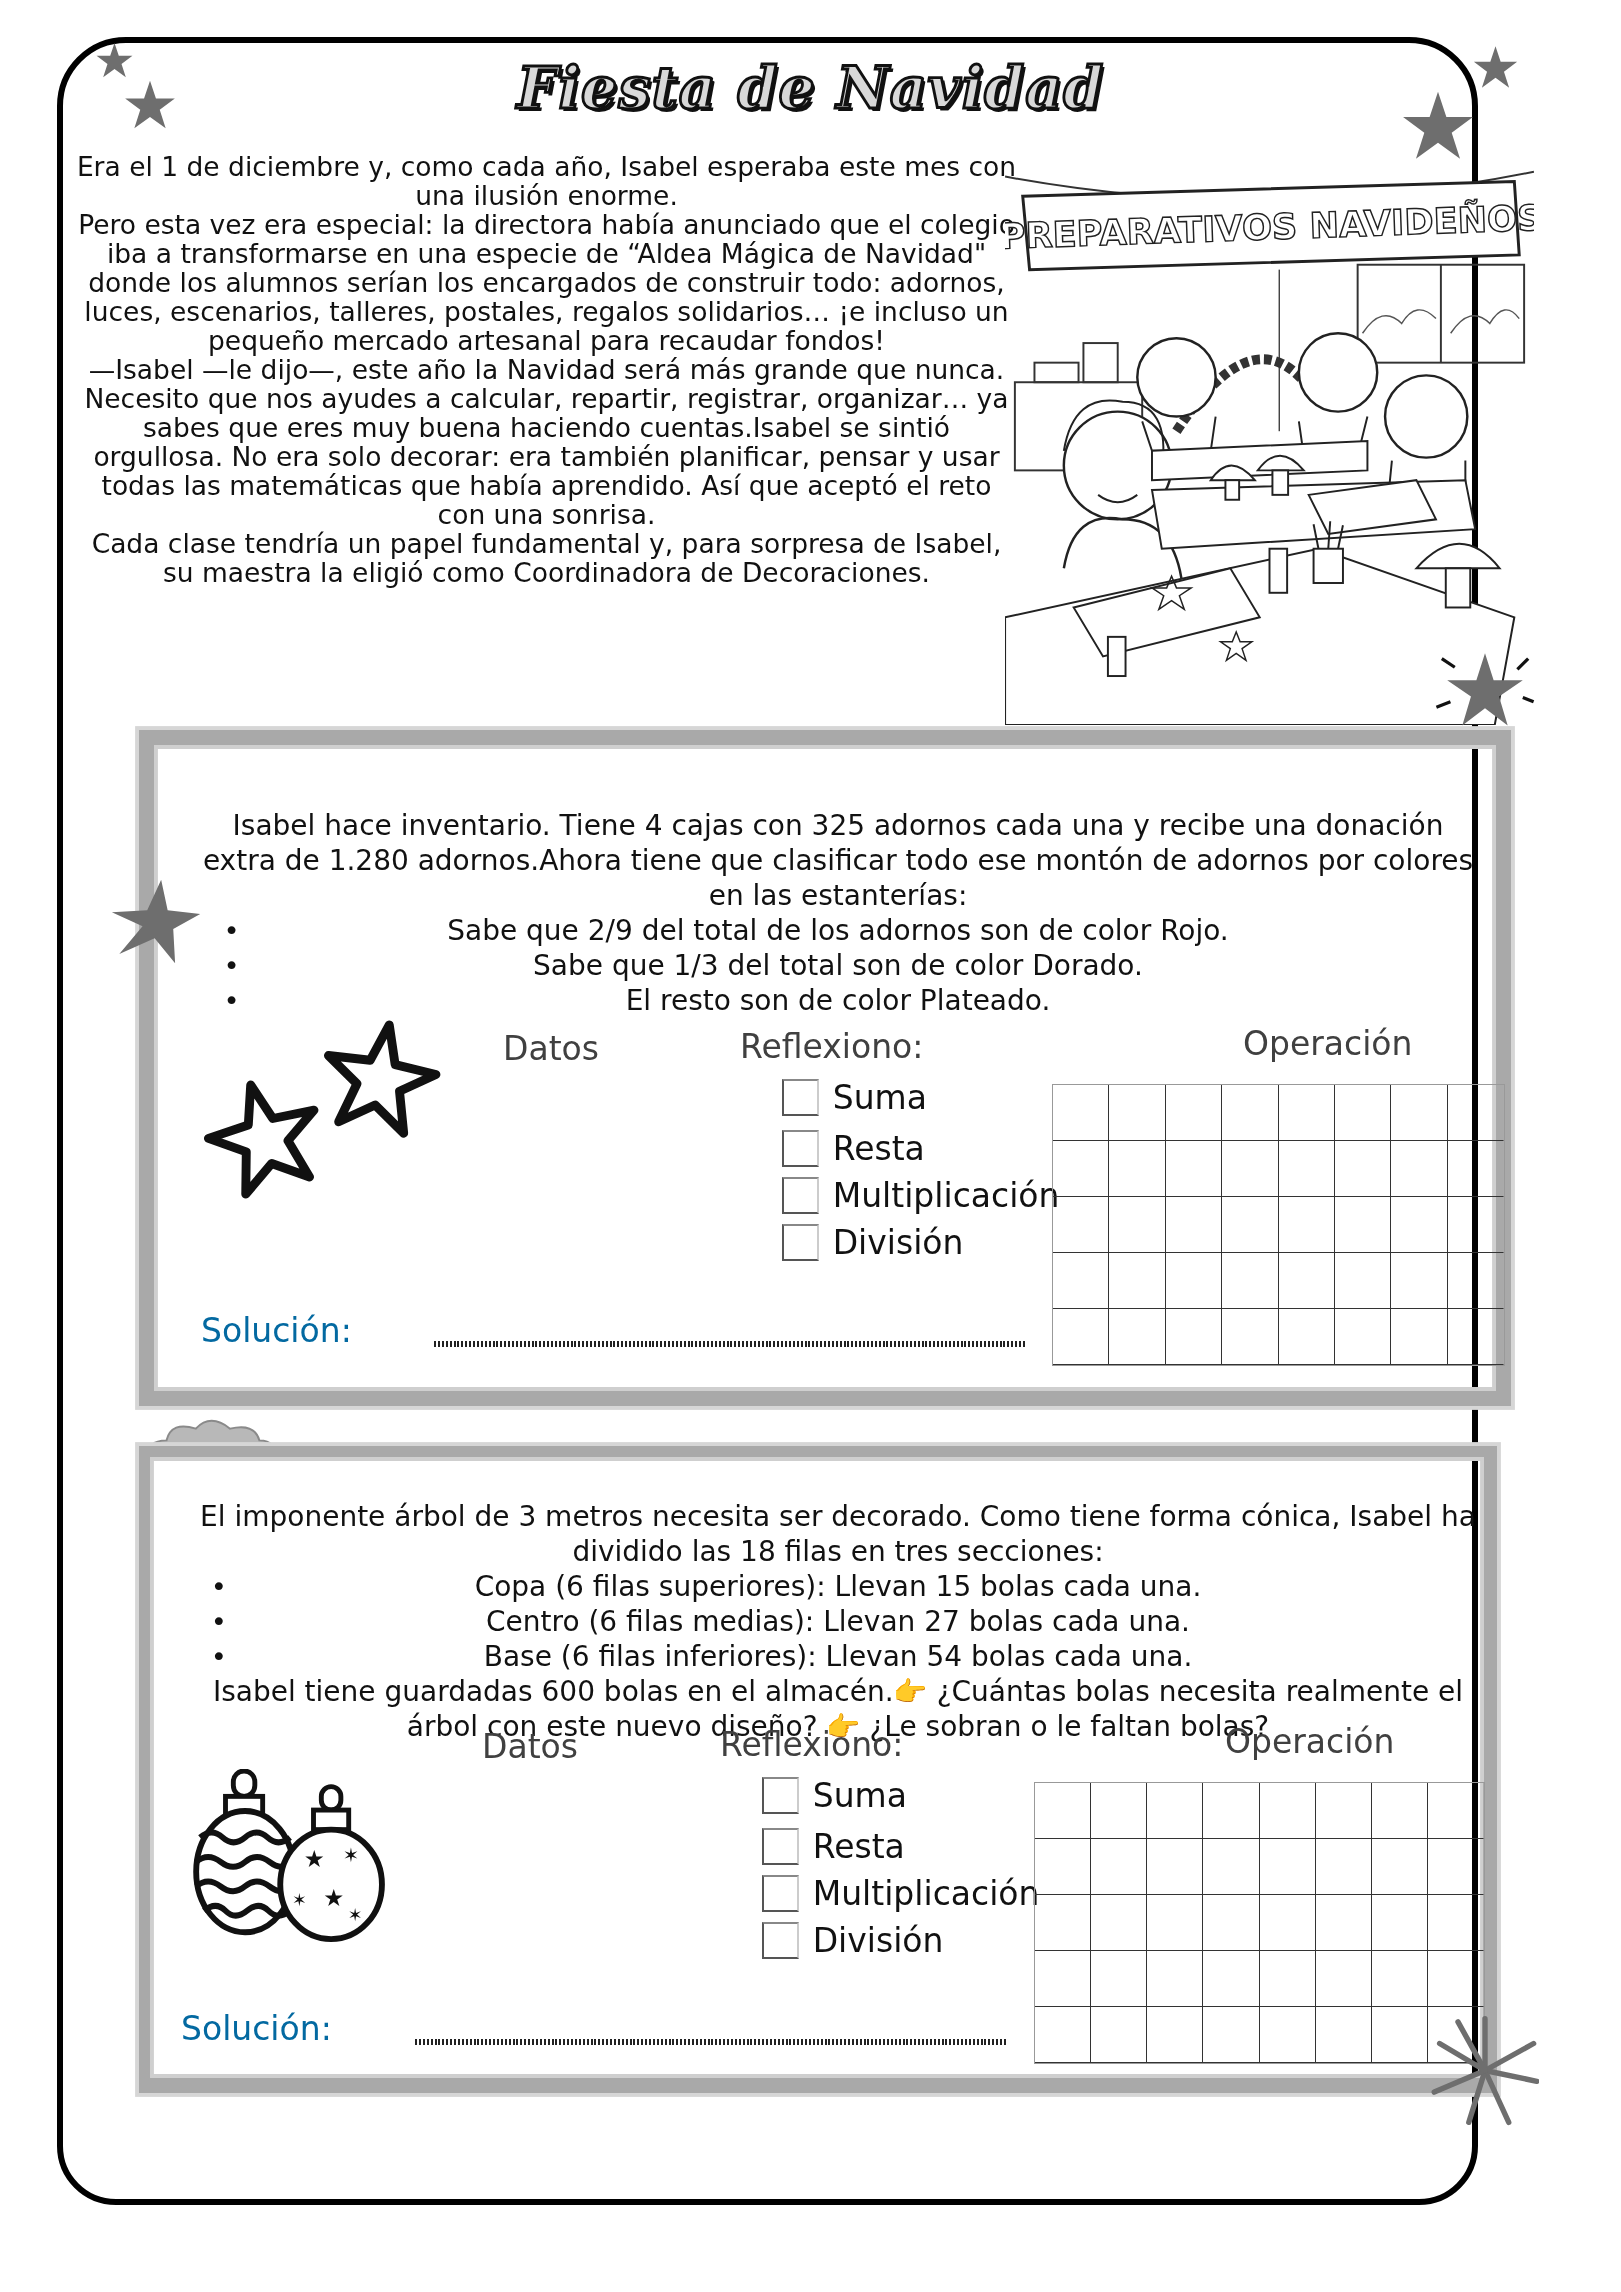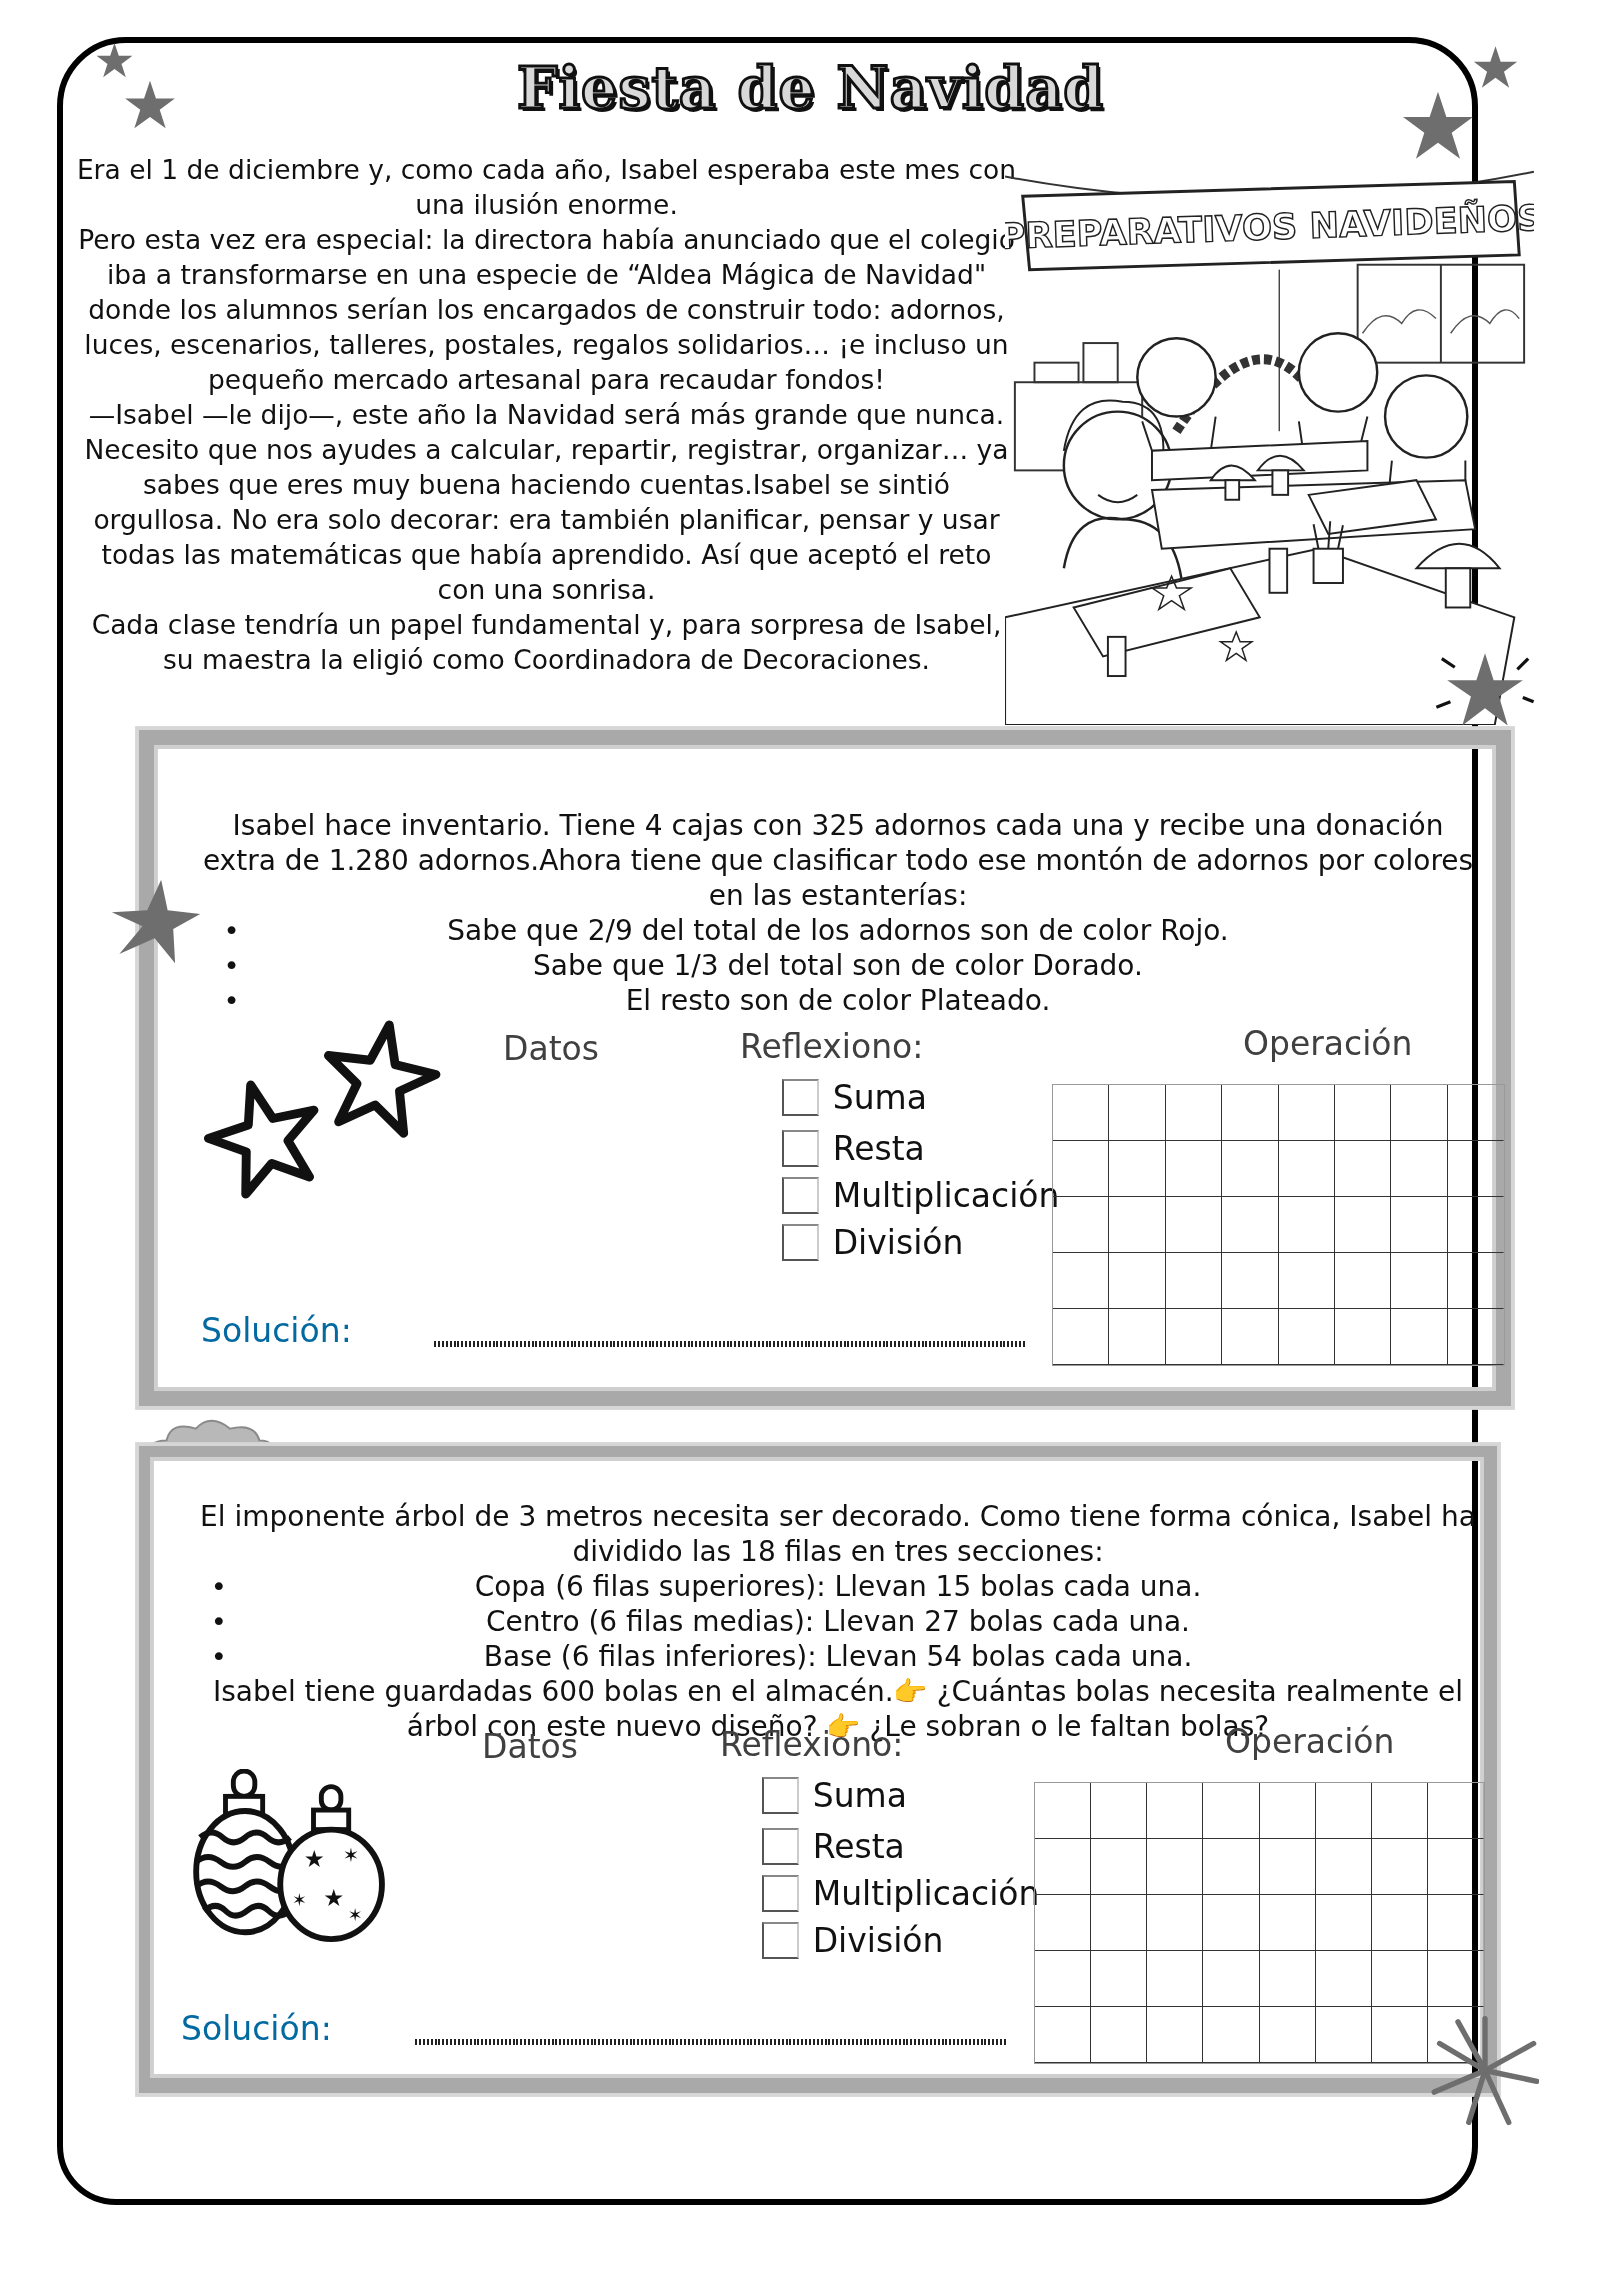--- a/index.html
+++ b/index.html
@@ -6,30 +6,30 @@
   html, body { width: 1621px; height: 2293px; background: #ffffff; overflow: hidden; }
   body { position: relative; font-family: "DejaVu Sans", sans-serif; color: #111; }
 
   .page-frame {
     position: absolute; left: 57px; top: 37px; width: 1421px; height: 2168px;
     border: 6.9px solid #000; border-radius: 69px 69px 59px 59px;
   }
 
   .title {
     position: absolute; left: 0; width: 1621px; top: 54px; text-align: center;
-    font-family: "DejaVu Serif", serif; font-weight: bold;
+    font-family: "DejaVu Serif", serif; font-style: italic; font-weight: bold;
     font-size: 57px; color: #d8d8d8; letter-spacing: 1px;
     -webkit-text-stroke: 2.9px #111;
     text-shadow: 2.9px 2.9px 0 #111;
   }
 
   .story {
     position: absolute; left: 76px; top: 152px; width: 941px;
     text-align: center; font-family: "DejaVu Sans", sans-serif;
-    font-size: 26.5px; line-height: 35px; color: #111;
+    font-size: 26.5px; line-height: 29px; color: #111;
   }
   .story p { margin: 0; }
 
   .illustration {
     position: absolute; left: 1005px; top: 157px; width: 529px; height: 568px;
   }
 
   .deco-star { position: absolute; }
 
   .problem-box {

